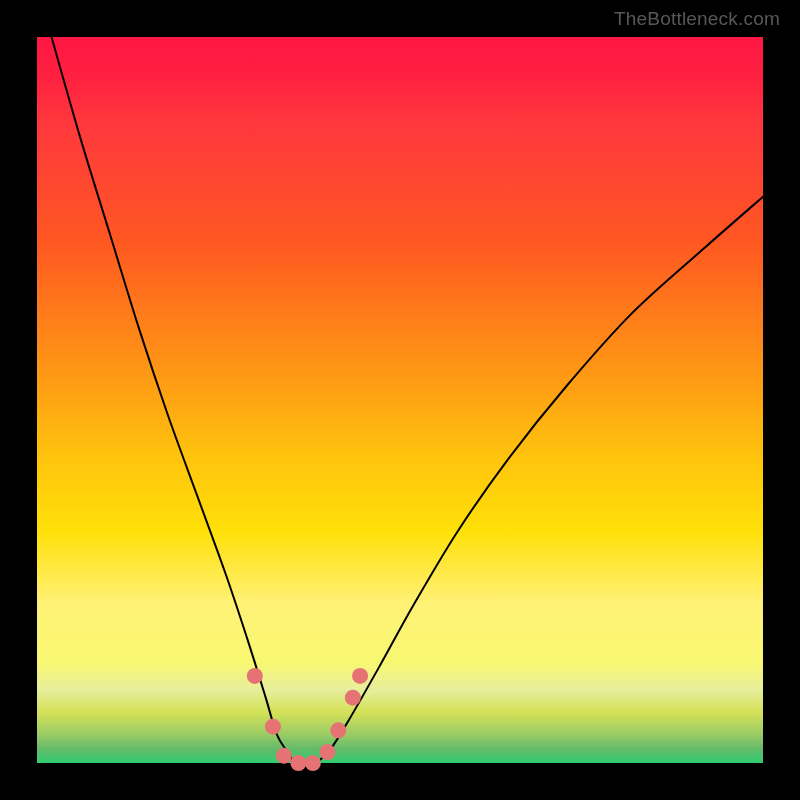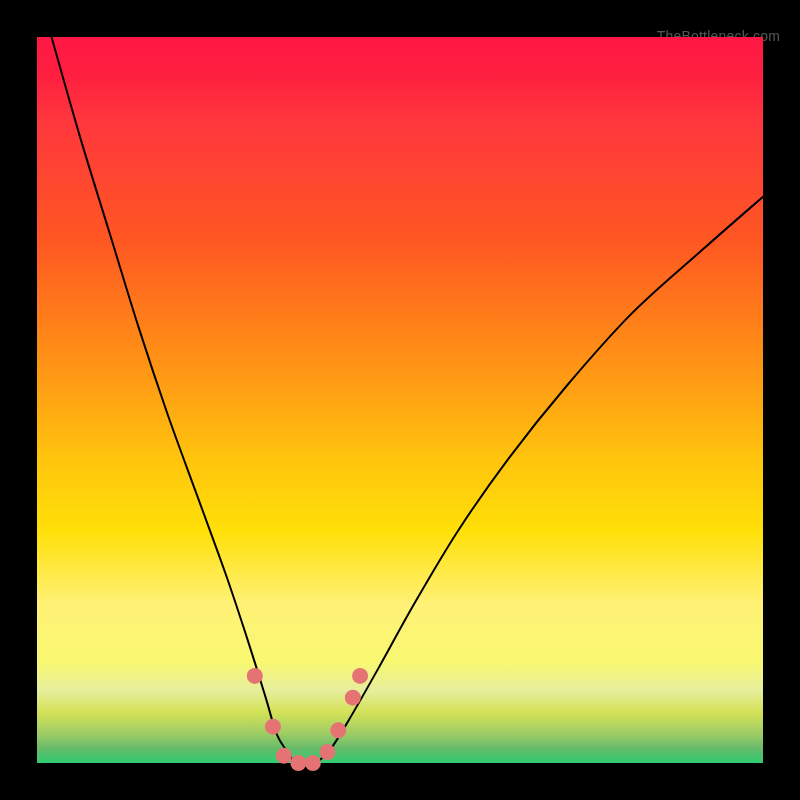--- a/index.html
+++ b/index.html
@@ -40,25 +40,24 @@
       #9ccc65 96%,
       #66bb6a 98%,
       #2ecc71 100%
     );
   }
   .watermark {
     position: absolute;
     top: 8px;
     right: 20px;
     color: #575757;
-    font-size: 14px;
+    font-size: 19px;
     letter-spacing: 0.2px;
     font-weight: 500;
     user-select: none;
-    margin-top: 20px;
   }
   svg.curves {
     position: absolute;
     left: 0;
     top: 0;
     width: 726px;
     height: 726px;
     overflow: visible;
   }
 </style>

